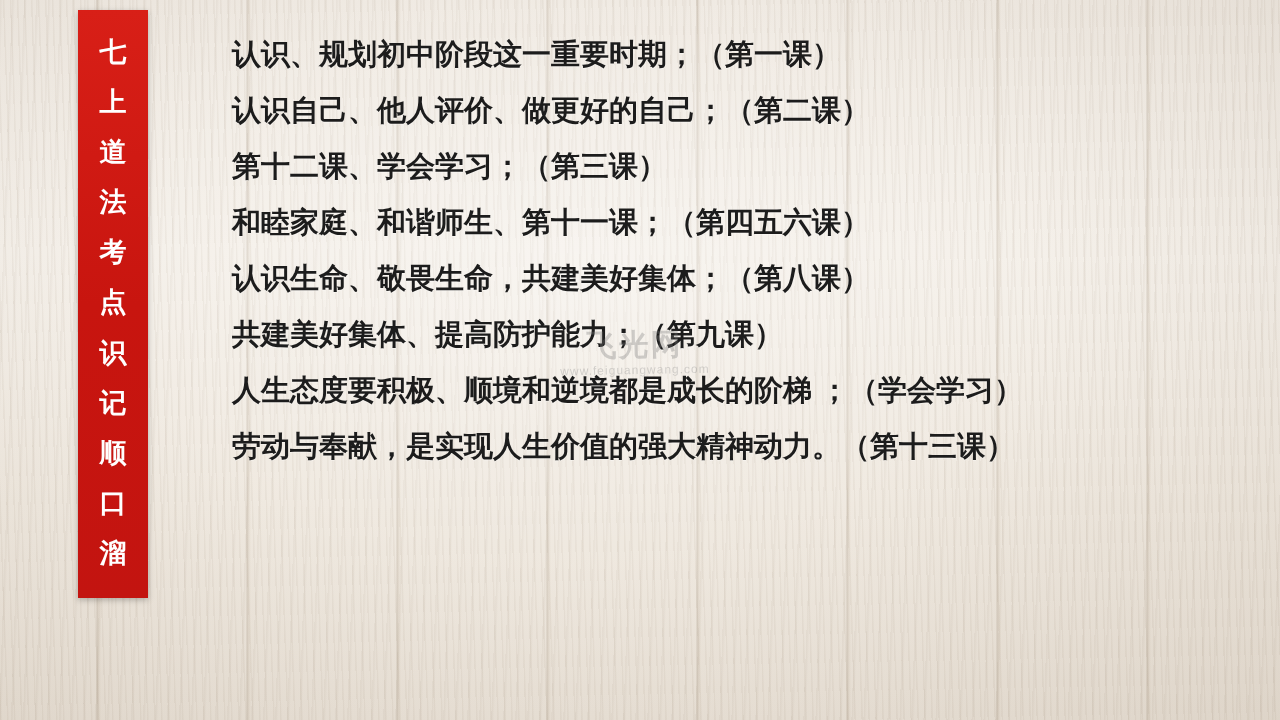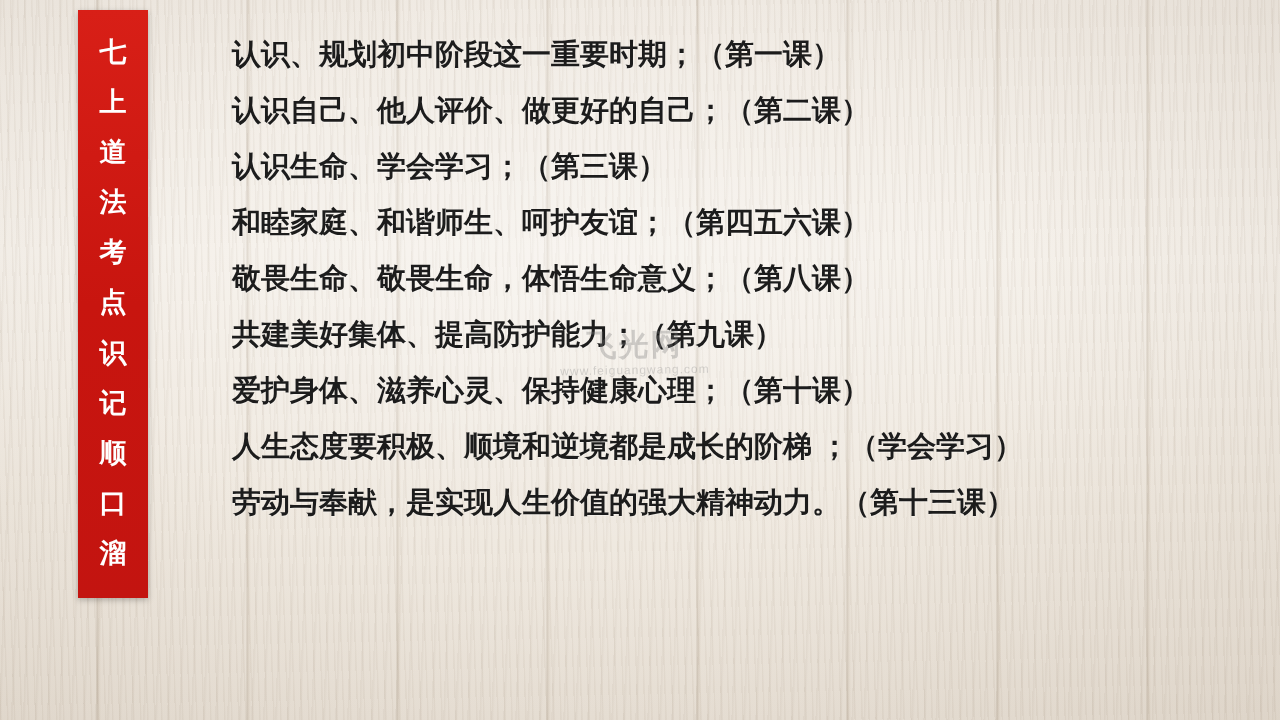--- a/index.html
+++ b/index.html
@@ -146,25 +146,24 @@
     <span class="banner-char">识</span>
     <span class="banner-char">记</span>
     <span class="banner-char">顺</span>
     <span class="banner-char">口</span>
     <span class="banner-char">溜</span>
   </div>
 
   <div class="body-text">
     <p class="line">认识、规划初中阶段这一重要时期；（第一课）</p>
     <p class="line">认识自己、他人评价、做更好的自己；（第二课）</p>
-    <p class="line">认识生命、学会学习；（第三课）</p>
-    <p class="line">和睦家庭、和谐师生、呵护友谊；（第四五六课）</p>
-    <p class="line">敬畏生命、敬畏生命，体悟生命意义；（第八课）</p>
+    <p class="line">第十二课、学会学习；（第三课）</p>
+    <p class="line">和睦家庭、和谐师生、第十一课；（第四五六课）</p>
+    <p class="line">认识生命、敬畏生命，共建美好集体；（第八课）</p>
     <p class="line">共建美好集体、提高防护能力；（第九课）</p>
-    <p class="line">爱护身体、滋养心灵、保持健康心理；（第十课）</p>
     <p class="line">人生态度要积极、顺境和逆境都是成长的阶梯 ；（学会学习）</p>
     <p class="line">劳动与奉献，是实现人生价值的强大精神动力。（第十三课）</p>
   </div>
 
   <div class="watermark">
     <div class="watermark-main">飞光网</div>
     <div class="watermark-sub">www.feiguangwang.com</div>
   </div>
 
 </div>

